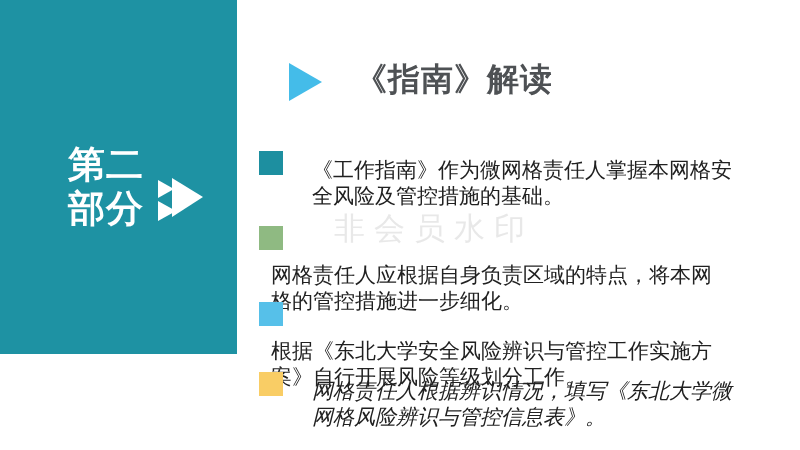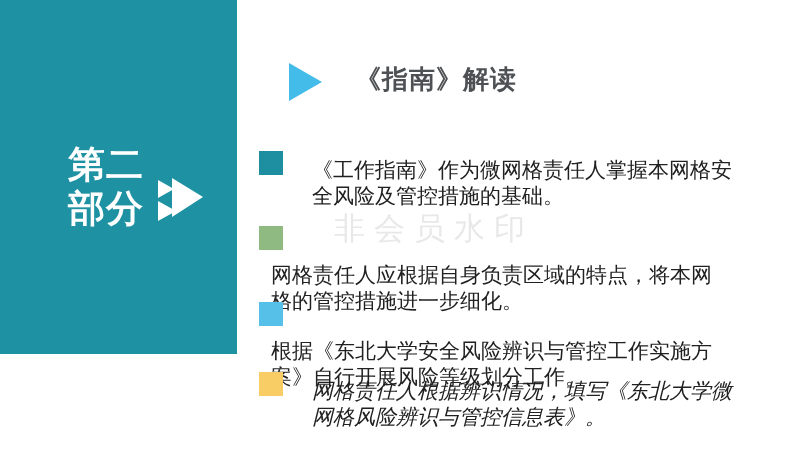--- a/index.html
+++ b/index.html
@@ -23,21 +23,21 @@
   
   .header-triangle {
     position:absolute; left:289px; top:63px;
     width:0; height:0;
     border-top:19px solid transparent;
     border-bottom:19px solid transparent;
     border-left:33px solid #44bce9;
   }
   .slide-title {
     position:absolute; left:355px; top:62px; margin:0;
-    font-size:26px; font-weight:bold; line-height:34px;
+    font-size:32px; font-weight:bold; line-height:34px;
     letter-spacing:1px;
   }
   .watermark {
     position:absolute; left:334px; top:192px;
     font-size:31px; letter-spacing:9px;
     color:rgba(150,150,150,0.22);
     z-index:0; user-select:none;margin-top:16px;
   }
   .bullet {
     position:absolute; left:259px; width:490px;

